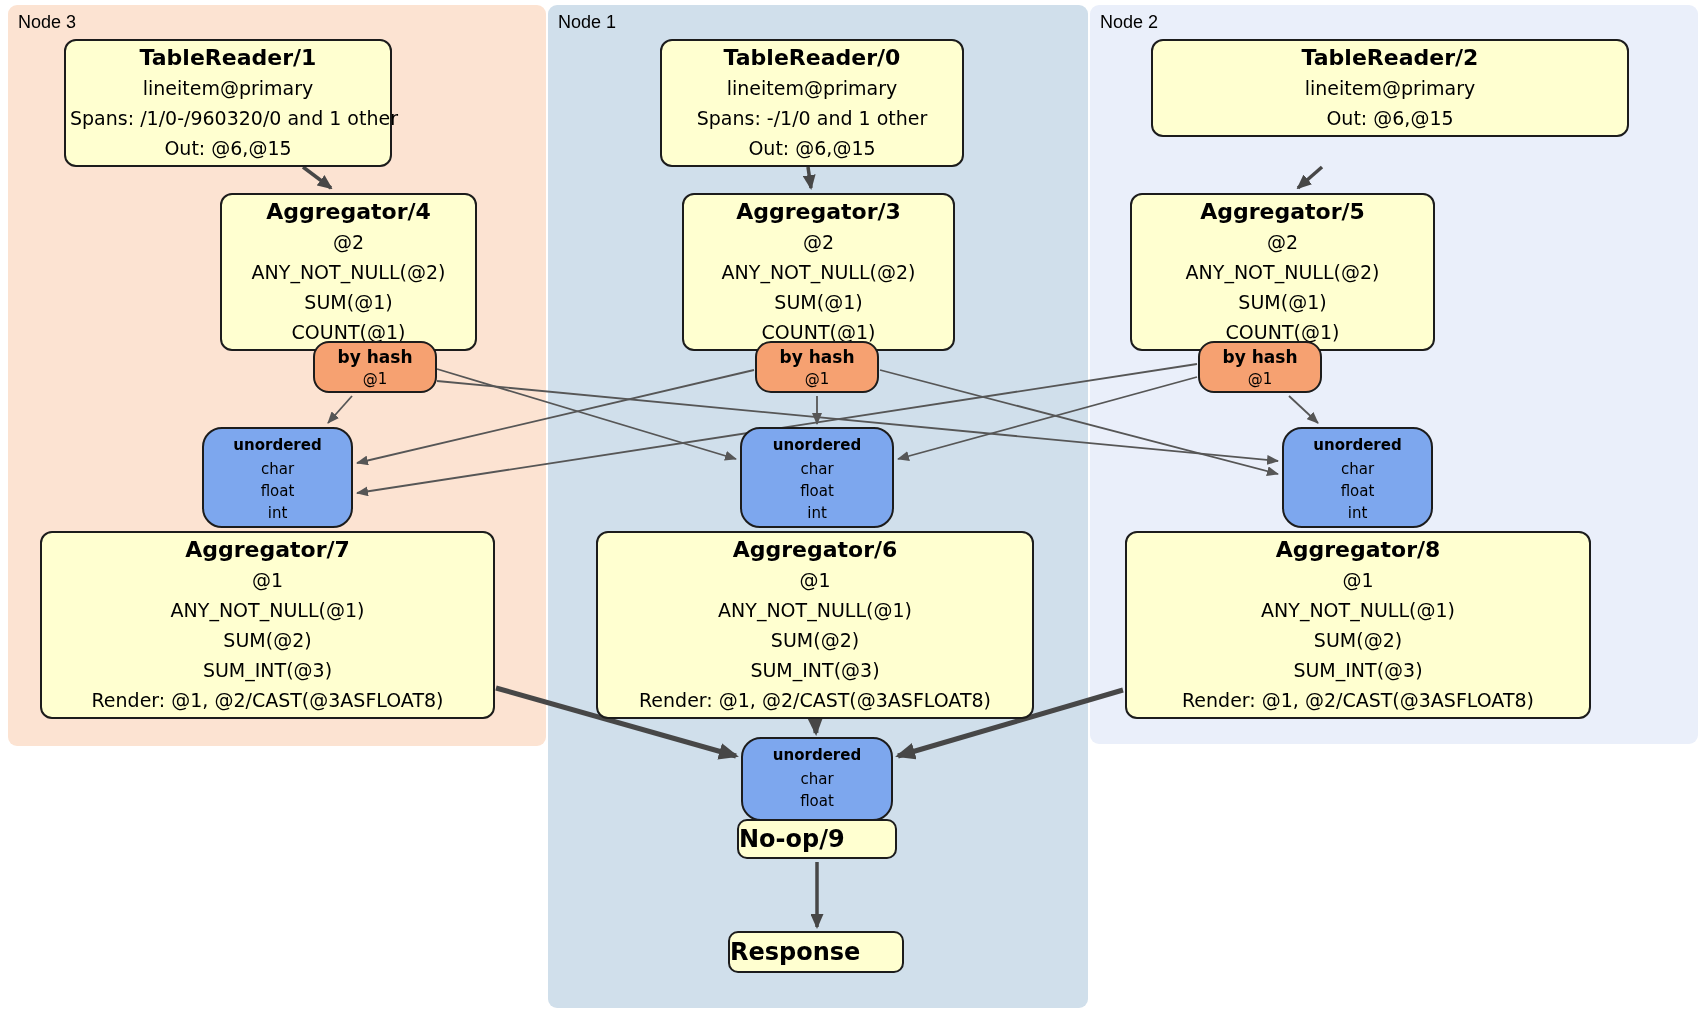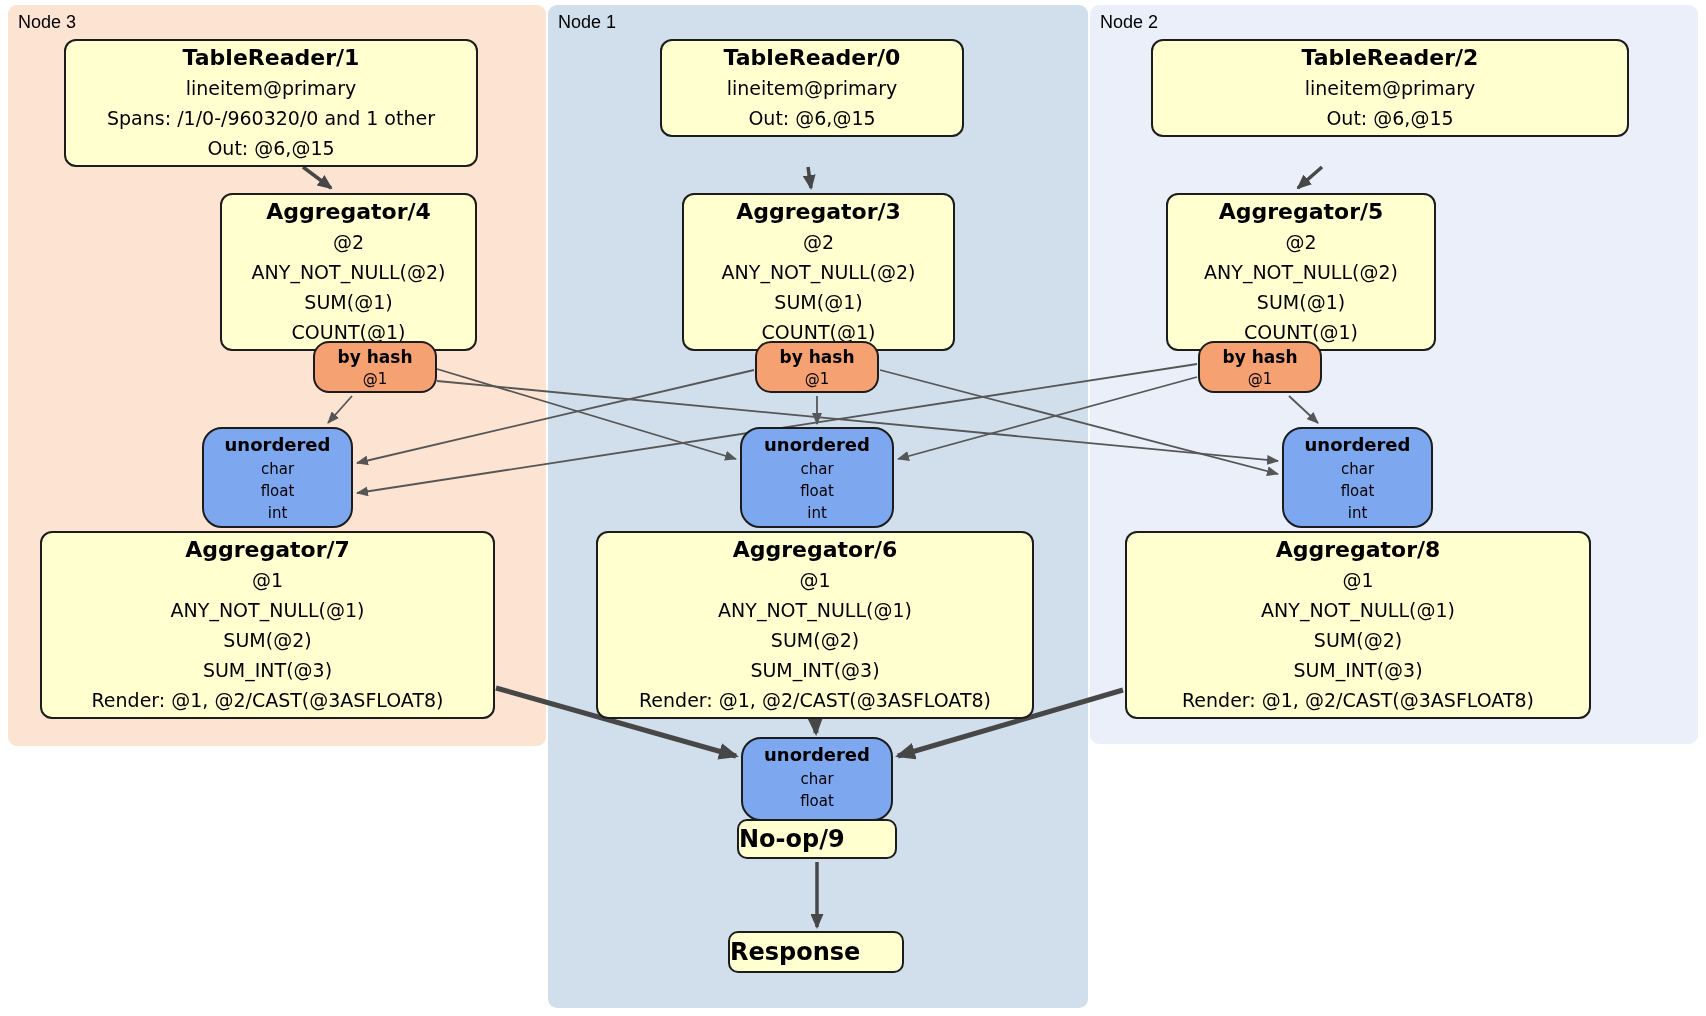--- a/index.html
+++ b/index.html
@@ -25,21 +25,21 @@
 
   
   .router{position:absolute;background:#f6a171;border:2px solid #1c1c1c;border-radius:16px;
           text-align:center;box-sizing:border-box;z-index:3;padding:2px 0;}
   .router-title{font-size:17px;font-weight:bold;line-height:24px;}
   .router-detail{font-size:15px;line-height:20px;}
 
   
   .sync{position:absolute;background:#7da7ee;border:2px solid #1c1c1c;border-radius:20px;
         text-align:center;box-sizing:border-box;z-index:3;padding:3px 0;}
-  .sync-title{font-size:18px;font-weight:bold;line-height:26px;}
+  .sync-title{font-size:15px;font-weight:bold;line-height:26px;}
   .sync-item{font-size:15px;line-height:22px;}
 
   
   .mini{position:absolute;background:#ffffd0;border:2px solid #1c1c1c;border-radius:10px;
         box-sizing:border-box;z-index:3;display:flex;align-items:center;justify-content:flex-start;
         font-weight:bold;font-size:24px;text-align:center;}
 </style>
 </head>
 <body>
 
@@ -82,29 +82,30 @@
     <line x1="1197" y1="377" x2="898" y2="459" stroke="#565656" stroke-width="1.8" marker-end="url(#arrThin)"></line>
     <line x1="1289" y1="396" x2="1318" y2="423" stroke="#565656" stroke-width="1.8" marker-end="url(#arrThin)"></line>
 
     <line x1="496" y1="688" x2="736" y2="756" stroke="#474747" stroke-width="5" marker-end="url(#arrBig)"></line>
     <line x1="815" y1="714" x2="816" y2="733" stroke="#474747" stroke-width="5" marker-end="url(#arrBig)"></line>
     <line x1="1123" y1="690" x2="898" y2="756" stroke="#474747" stroke-width="5" marker-end="url(#arrBig)"></line>
 
     <line x1="817" y1="862" x2="817" y2="927" stroke="#474747" stroke-width="3.5" marker-end="url(#arrMed)"></line>
   </svg>
 
-  <div class="proc" style="left:64px;top:39px;width:414px;">
+  <div class="proc" style="left:64px;top:39px;width:328px;">
     <div class="proc-title">TableReader/1</div>
     <div class="proc-line">lineitem@primary</div>
     <div class="proc-line">Spans: /1/0-/960320/0 and 1 other</div>
     <div class="proc-line">Out: @6,@15</div>
   </div>
   <div class="proc" style="left:660px;top:39px;width:304px;">
     <div class="proc-title">TableReader/0</div>
     <div class="proc-line">lineitem@primary</div>
+    <div class="proc-line">Spans: -/1/0 and 1 other</div>
     <div class="proc-line">Out: @6,@15</div>
   </div>
   <div class="proc" style="left:1127px;top:39px;width:478px;margin-left:24px;">
     <div class="proc-title">TableReader/2</div>
     <div class="proc-line">lineitem@primary</div>
     <div class="proc-line">Out: @6,@15</div>
   </div>
 
   <div class="proc" style="left:220px;top:193px;width:257px;">
     <div class="proc-title">Aggregator/4</div>
@@ -113,21 +114,21 @@
     <div class="proc-line">SUM(@1)</div>
     <div class="proc-line">COUNT(@1)</div>
   </div>
   <div class="proc" style="left:682px;top:193px;width:273px;text-align:center;">
     <div class="proc-title">Aggregator/3</div>
     <div class="proc-line">@2</div>
     <div class="proc-line">ANY_NOT_NULL(@2)</div>
     <div class="proc-line">SUM(@1)</div>
     <div class="proc-line">COUNT(@1)</div>
   </div>
-  <div class="proc" style="left:1130px;top:193px;width:270px;margin-left:36px;">
+  <div class="proc" style="left:1130px;top:193px;width:305px;">
     <div class="proc-title">Aggregator/5</div>
     <div class="proc-line">@2</div>
     <div class="proc-line">ANY_NOT_NULL(@2)</div>
     <div class="proc-line">SUM(@1)</div>
     <div class="proc-line">COUNT(@1)</div>
   </div>
 
   <div class="router" style="left:313px;top:341px;width:124px;">
     <div class="router-title">by hash</div>
     <div class="router-detail">@1</div>

